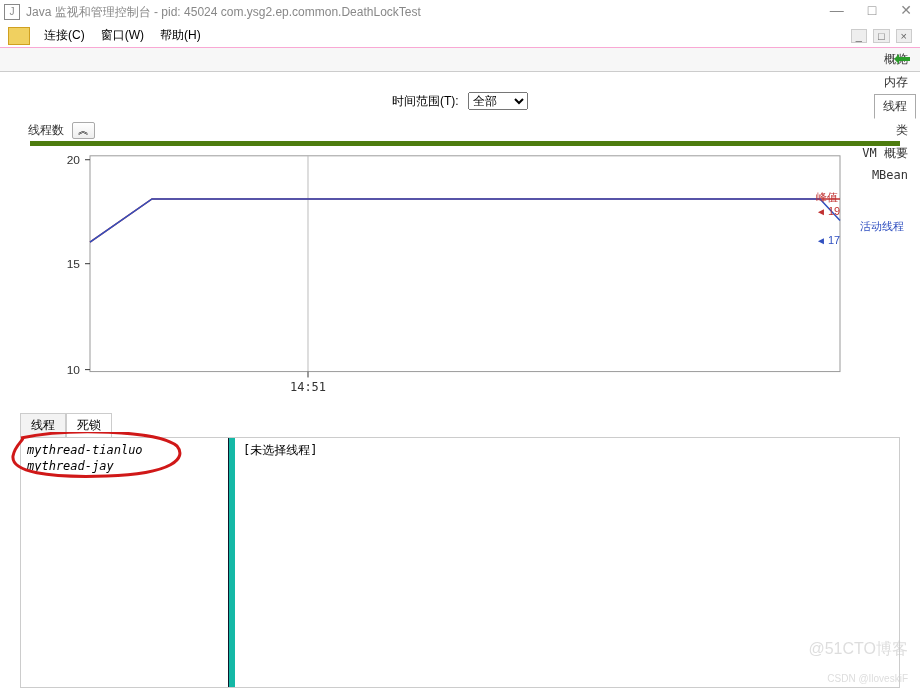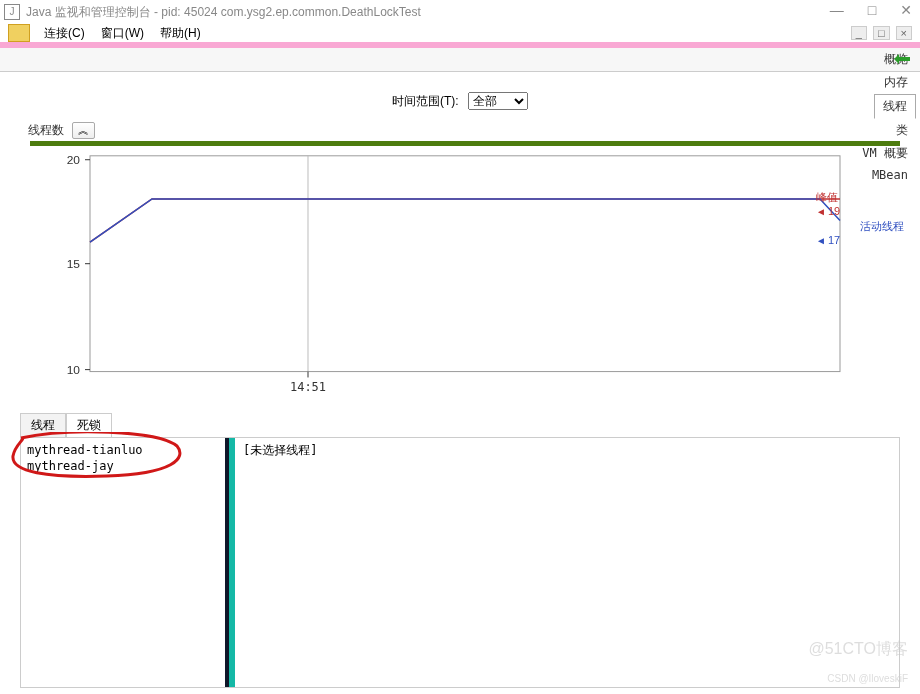--- a/index.html
+++ b/index.html
@@ -38,21 +38,21 @@
       gap: 24px;
       color: #888;
     }
     .win-controls span { font-size: 14px; cursor: default; }
     .menubar {
       height: 24px;
       display: flex;
       align-items: center;
       padding: 0 8px;
       gap: 4px;
-      border-bottom: 6px solid #f9a8d4;
+      border-bottom: 1px solid #f9a8d4;
       position: relative;
     }
     .menubar .menu-icon {
       width: 22px; height: 18px;
       background: #f0d060;
       border: 1px solid #d0a020;
       margin-right: 4px;
     }
     .menubar .menu-item {
       padding: 2px 6px;
@@ -162,24 +162,25 @@
     }
     .bottom-split {
       display: flex;
       height: 250px;
       margin: 0 10px;
       border: 1px solid #ccc;
       border-top: none;
     }
     .thread-list {
       width: 208px;
-      border-right: 4px solid #0f172a;
+      border-right: 1px solid #0f172a;
       padding: 4px 6px;
       font-family: monospace;
       position: relative;
+      font-style: italic;
     }
     .thread-list .item {
       padding: 1px 0;
     }
     .detail-pane {
       flex: 1;
       padding: 4px 8px;
       font-family: monospace;
       border-left: 6px solid #14b8a6;
     }

